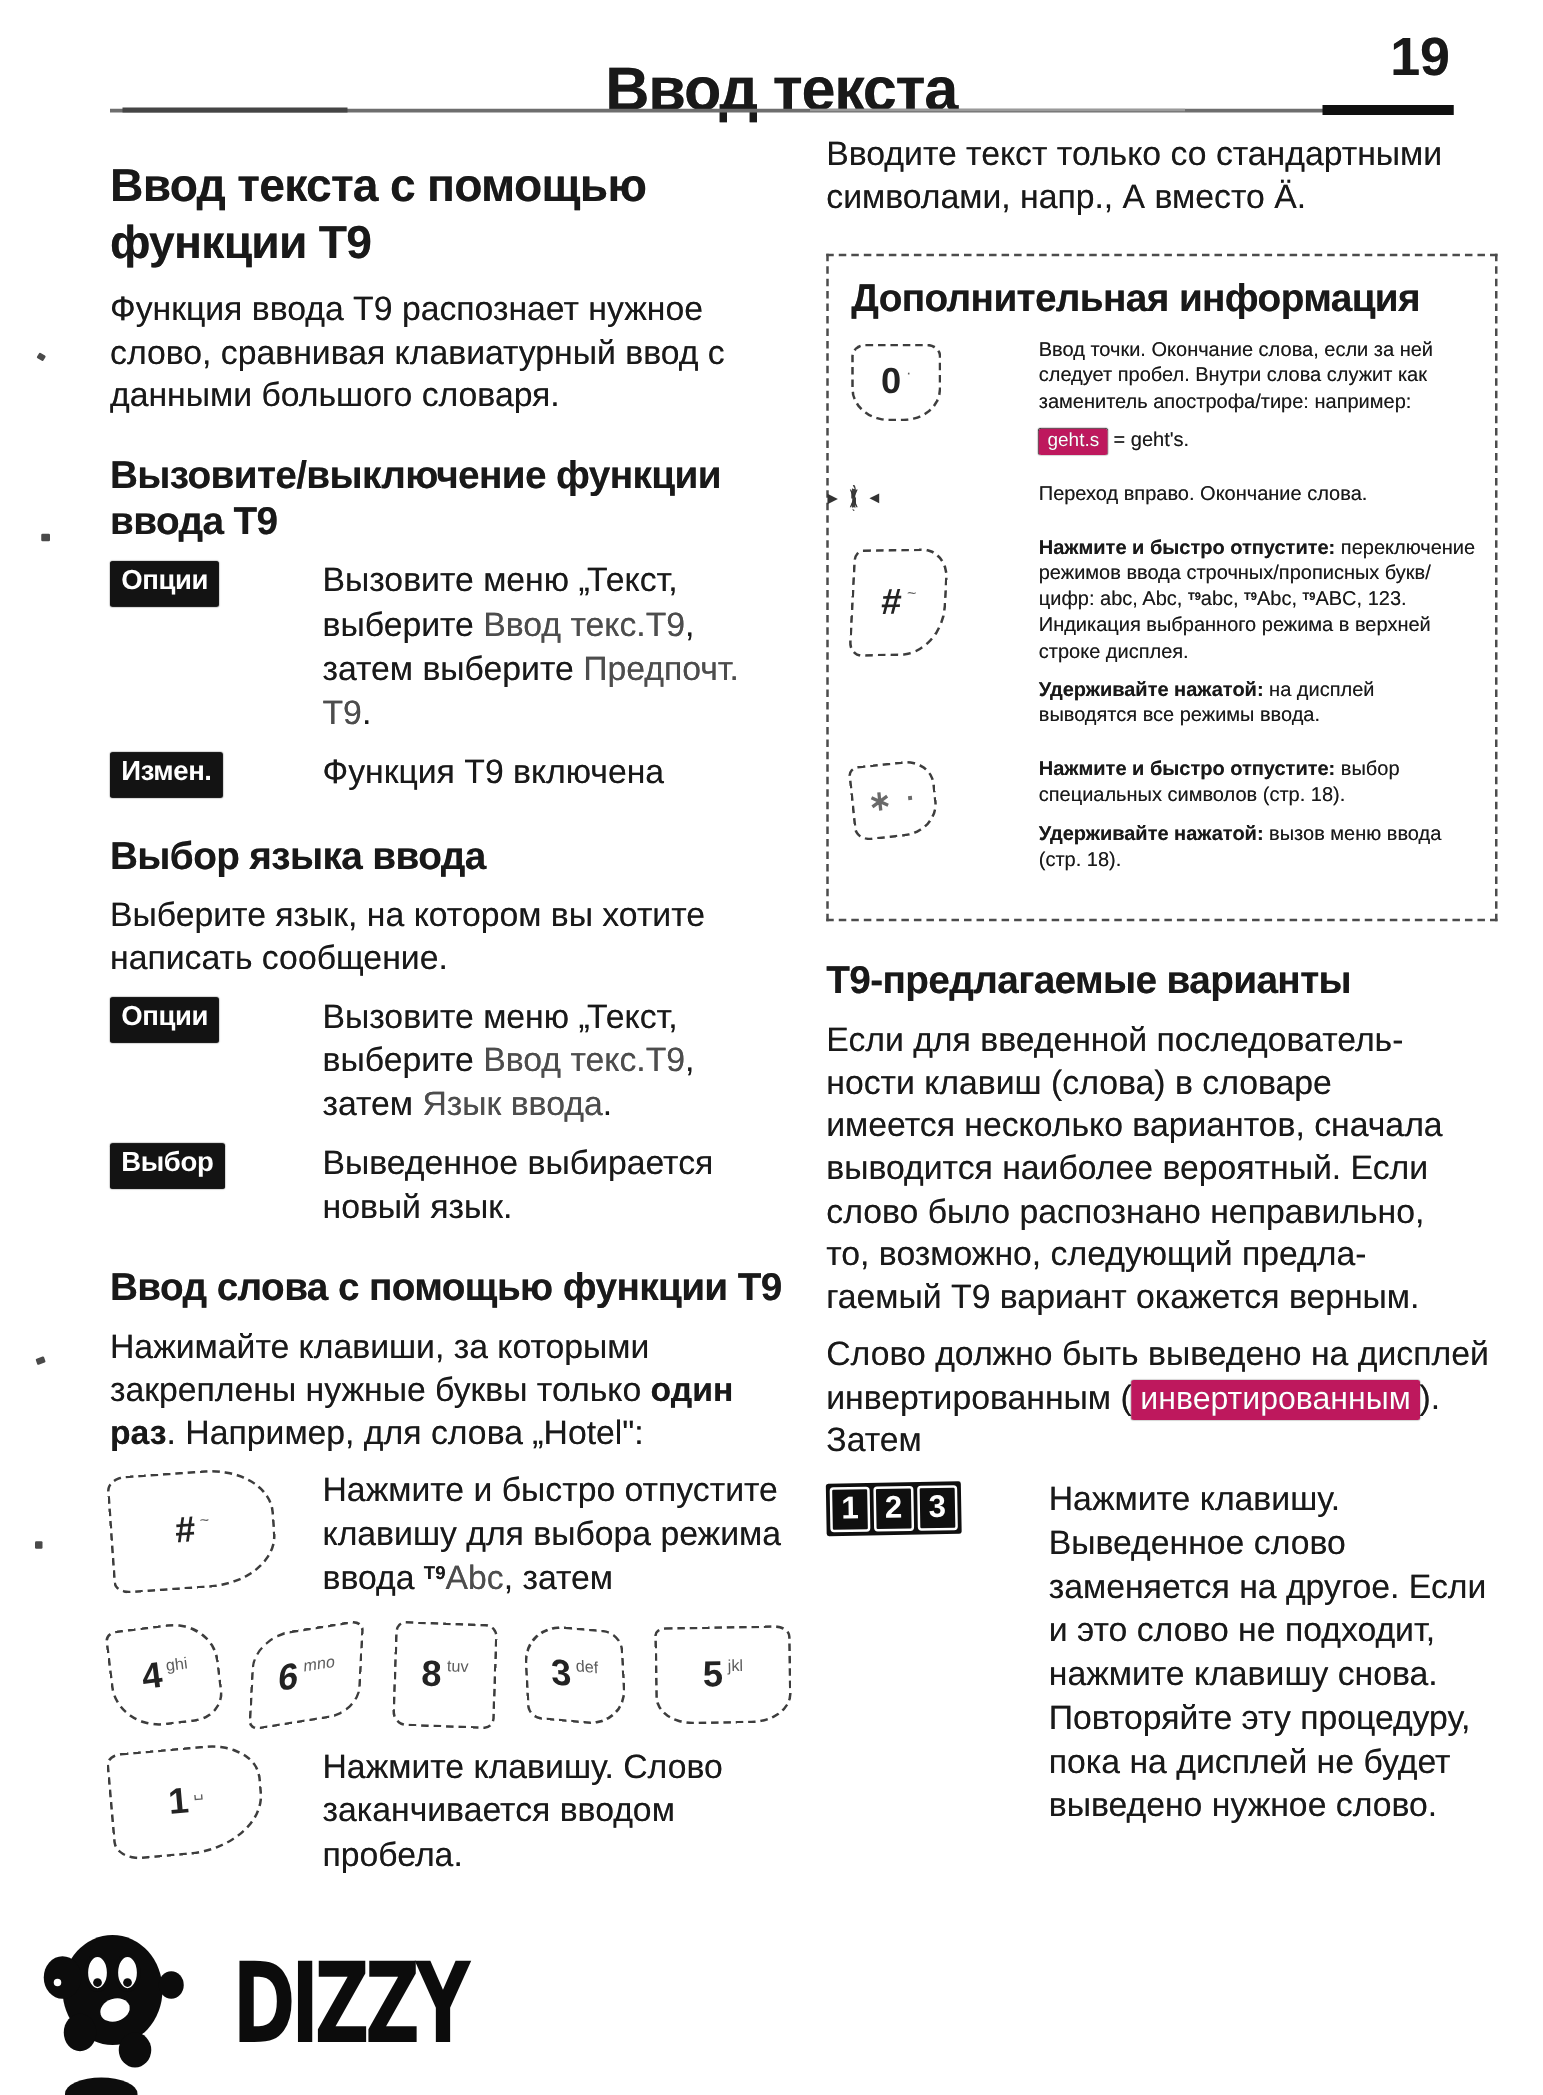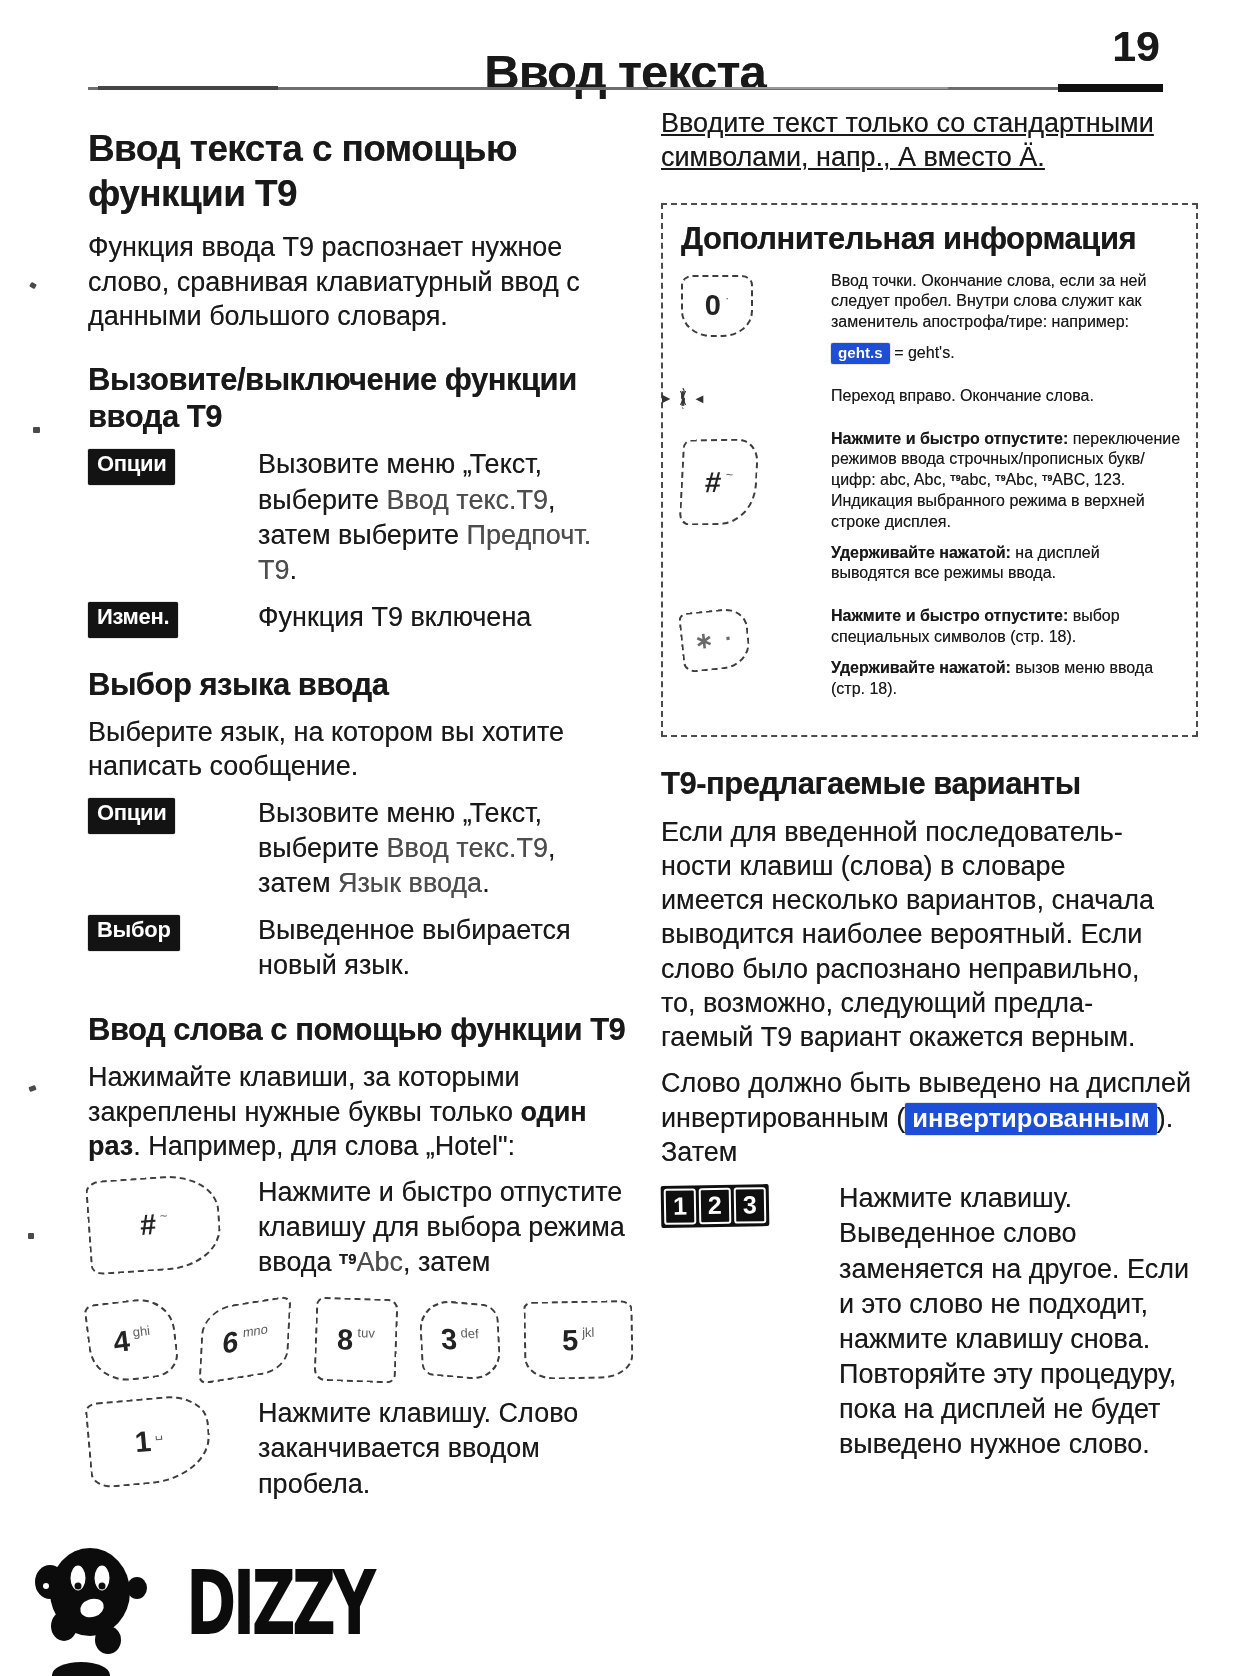--- a/index.html
+++ b/index.html
@@ -34,40 +34,40 @@
     display:inline-block;background:#131313;color:#ffffff;font-weight:bold;
     font-size:22px;padding:2px 9px 8px;border-radius:2px;letter-spacing:-0.3px;
     box-shadow:0 0 1px #000;
   }
   .def p{margin:0;flex:1;font-size:27px;line-height:1.3;}
   
   .seg-b{font-weight:bold;}
   .seg-ui{color:#4d4d4d;}
   .seg-sup{font-size:0.55em;vertical-align:0.5em;font-weight:bold;}
   .seg-badge{
-    background:#1d4ed8;color:#fff;font-weight:bold;padding:1px 7px 3px;
+    background:#be185d;color:#fff;font-weight:normal;padding:1px 7px 3px;
     border-radius:2px;font-size:0.95em;box-shadow:0 0 1px #000;
   }
   
   .key{
     position:relative;border:2.5px dashed #3d3d3d;background:#fff;
     display:inline-flex;align-items:center;justify-content:center;box-sizing:border-box;
   }
   .kd{font-weight:bold;font-size:29px;color:#232323;}
   .kl{font-size:13px;color:#5c5c5c;margin-left:4px;margin-top:-16px;}
   .key-hash-left{width:132px;height:94px;border-radius:12% 40% 42% 10%;transform:rotate(-4deg);}
   .k4{width:104px;height:80px;border-radius:10% 42% 28% 45%;transform:rotate(-7deg);}
   .k6{width:106px;height:74px;border-radius:34% 12% 28% 10%;transform:rotate(-9deg) skewX(-12deg);}
   .k8{width:96px;height:84px;border-radius:10% 12% 10% 14%;transform:rotate(2deg);}
   .k3{width:94px;height:76px;border-radius:42% 20% 40% 14%;transform:rotate(5deg) skewX(8deg);}
   .k5{width:128px;height:78px;border-radius:8% 12% 30% 28%;transform:rotate(-1deg);}
   .key-one{width:122px;height:86px;border-radius:10% 34% 52% 18%;transform:rotate(-5deg);}
   .keysrow{display:flex;gap:24px;align-items:center;margin:18px 0 14px;}
   
-  .r-intro{margin-top:24px;text-decoration:underline;}
+  .r-intro{margin-top:24px;}
   .infobox{border:2px dashed #4c4c4c;margin-top:28px;padding:12px 14px 14px 18px;}
   .infobox h3{font-size:31px;font-weight:bold;margin:4px 0 14px;letter-spacing:-0.5px;}
   .boxitem{display:flex;margin:6px 0 12px;align-items:flex-start;}
   .boxitem .icol{flex:0 0 150px;padding-top:4px;}
   .boxitem .tcol{flex:1;font-size:16px;line-height:1.3;min-width:0;}
   .tcol p{margin:0 0 10px;}
   .key-zero{width:72px;height:62px;border-radius:16% 16% 42% 42%;}
   .nav-key{width:84px;height:76px;border:2.5px dashed #3d3d3d;border-radius:48% 48% 58% 58%;position:relative;background:#fff;box-sizing:border-box;}
   .nav-key span{position:absolute;color:#333;}
   .nav-up{top:5px;left:50%;transform:translateX(-50%);font-size:13px;color:#666;}

